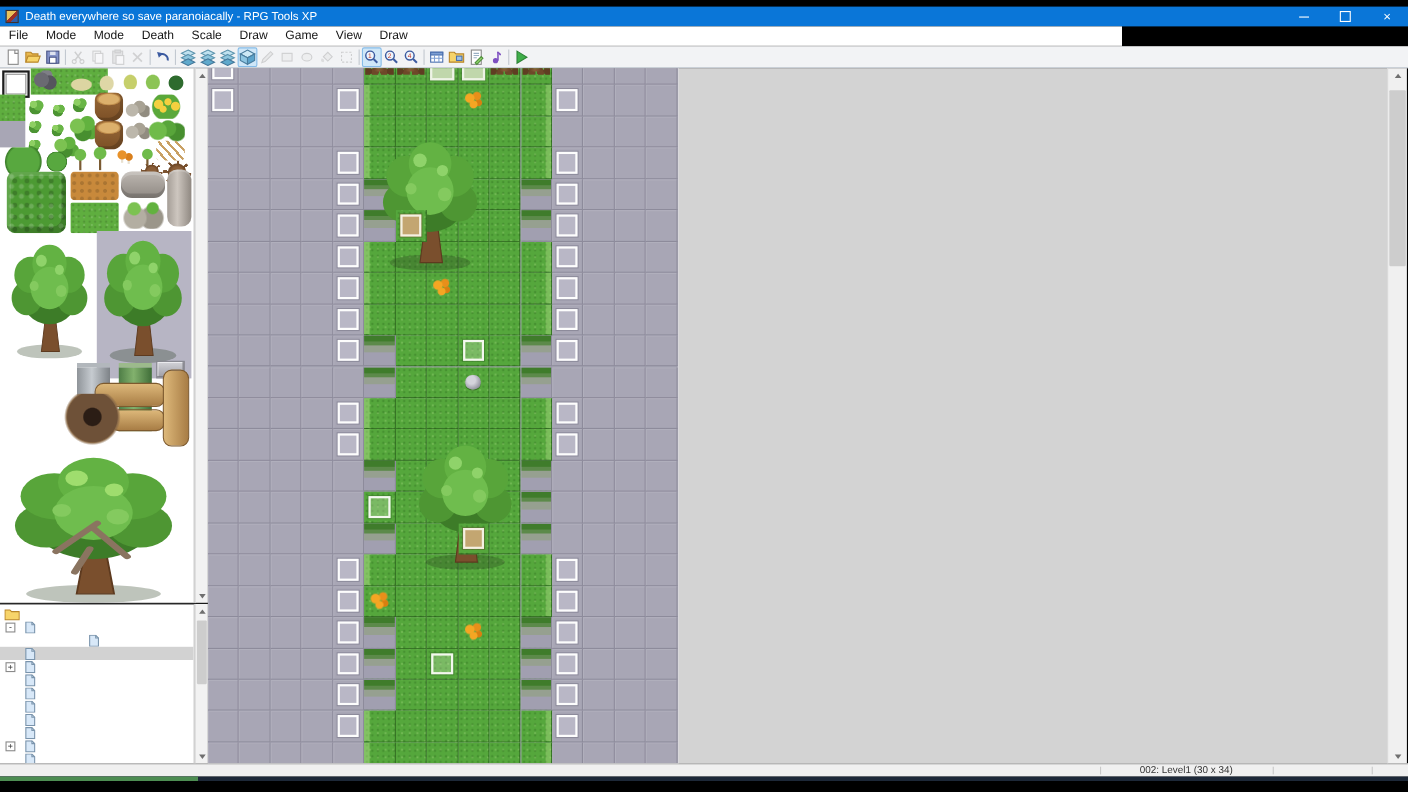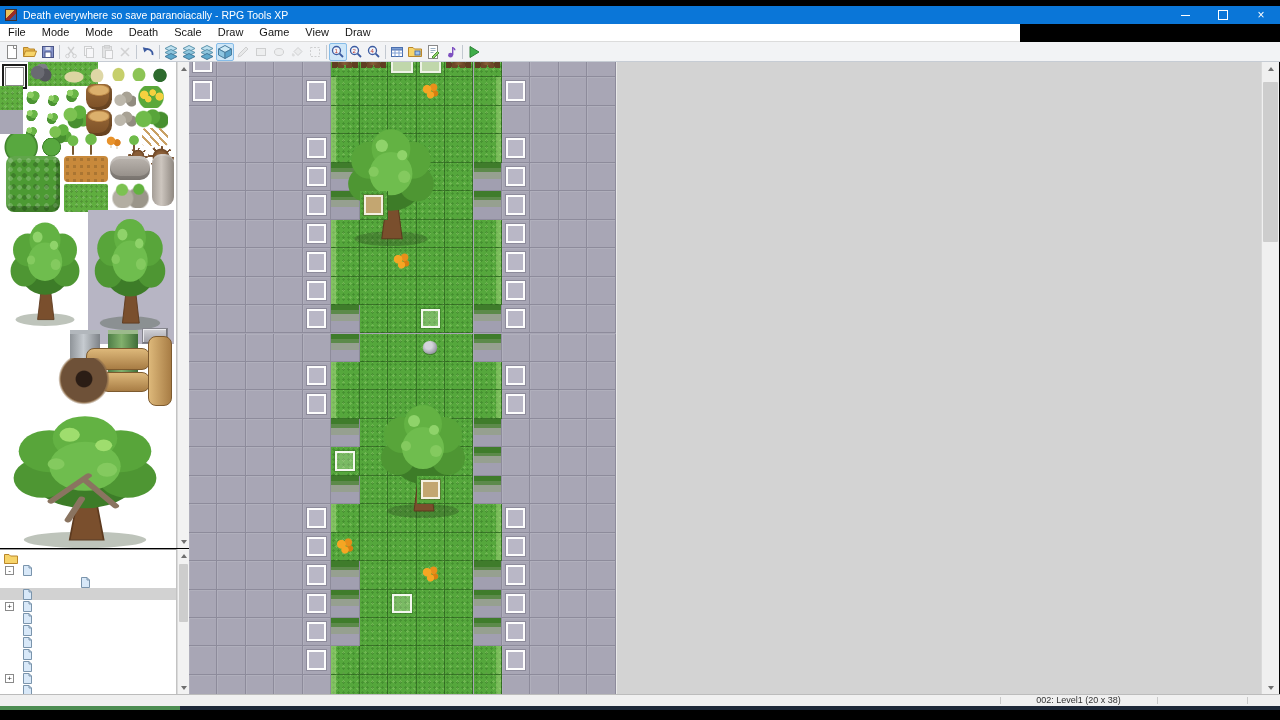--- a/index.html
+++ b/index.html
@@ -955,21 +955,21 @@
     <div class="sb-arrow" style="top: 0px;">
       <div class="tri-up"></div>
     </div>
     <div class="sb-arrow" style="bottom: 0px;">
       <div class="tri-down"></div>
     </div>
     <div class="sb-thumb" style="top: 20px; height: 160px;"></div>
   </div>
 
 <div class="statusbar" id="statusbar">
-  <span class="sb-mapinfo">002: Level1 (20 x 38)</span>
+  <span class="sb-mapinfo">002: Level1 (30 x 34)</span>
 <div class="sb-sep" style="left: 1000px;"></div>
     <div class="sb-sep" style="left: 1157px;"></div>
     <div class="sb-sep" style="left: 1247px;"></div>
   </div>
 
 <div class="progress">
   <div class="progress-fill"></div>
 </div>
 <div class="abs" style="left:0;top:710px;width:1280px;height:10px;background:#000;"></div>
 

